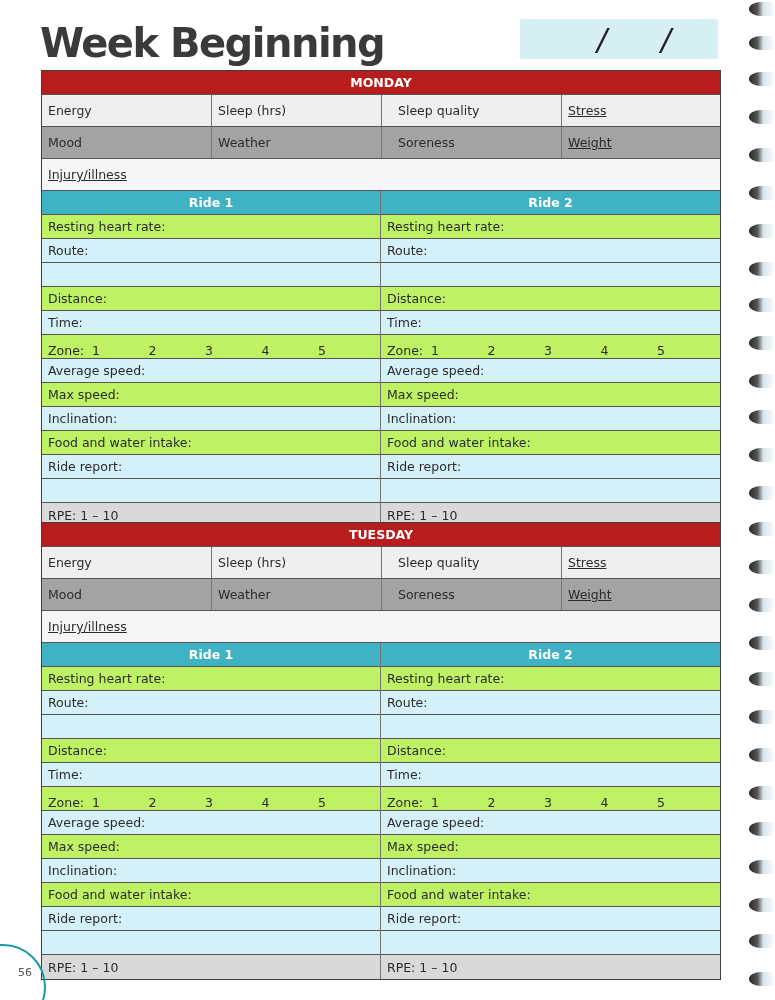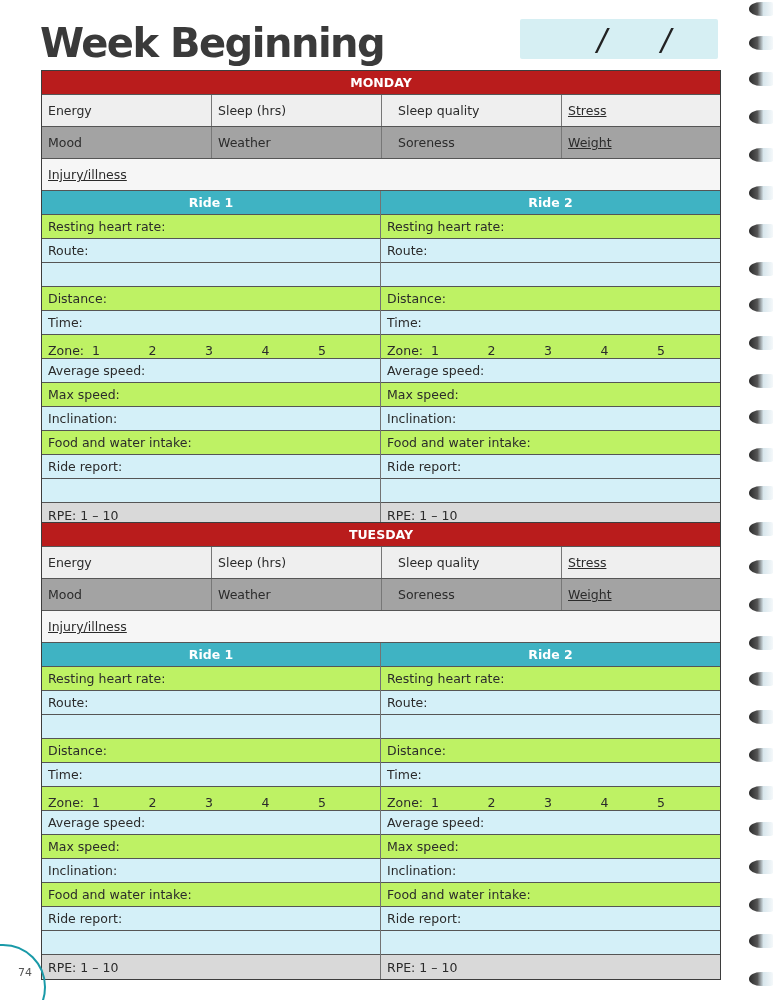--- a/index.html
+++ b/index.html
@@ -209,21 +209,21 @@
       <div class="rrow b">Inclination:</div>
       <div class="rrow w">Food and water intake:</div>
       <div class="rrow b">Ride report:</div>
       <div class="rrow b"></div>
       <div class="rrow g">RPE: 1 – 10</div>
     </div>
   </div>
 </div>
 
 <div class="page-num-circle"></div>
-<div class="page-num">74</div>
+<div class="page-num">56</div>
 
 <div class="spiral">
   <div class="coil" style="top:2px;"></div>
   <div class="coil" style="top:36px;"></div>
   <div class="coil" style="top:72px;"></div>
   <div class="coil" style="top:110px;"></div>
   <div class="coil" style="top:148px;"></div>
   <div class="coil" style="top:186px;"></div>
   <div class="coil" style="top:224px;"></div>
   <div class="coil" style="top:262px;"></div>

